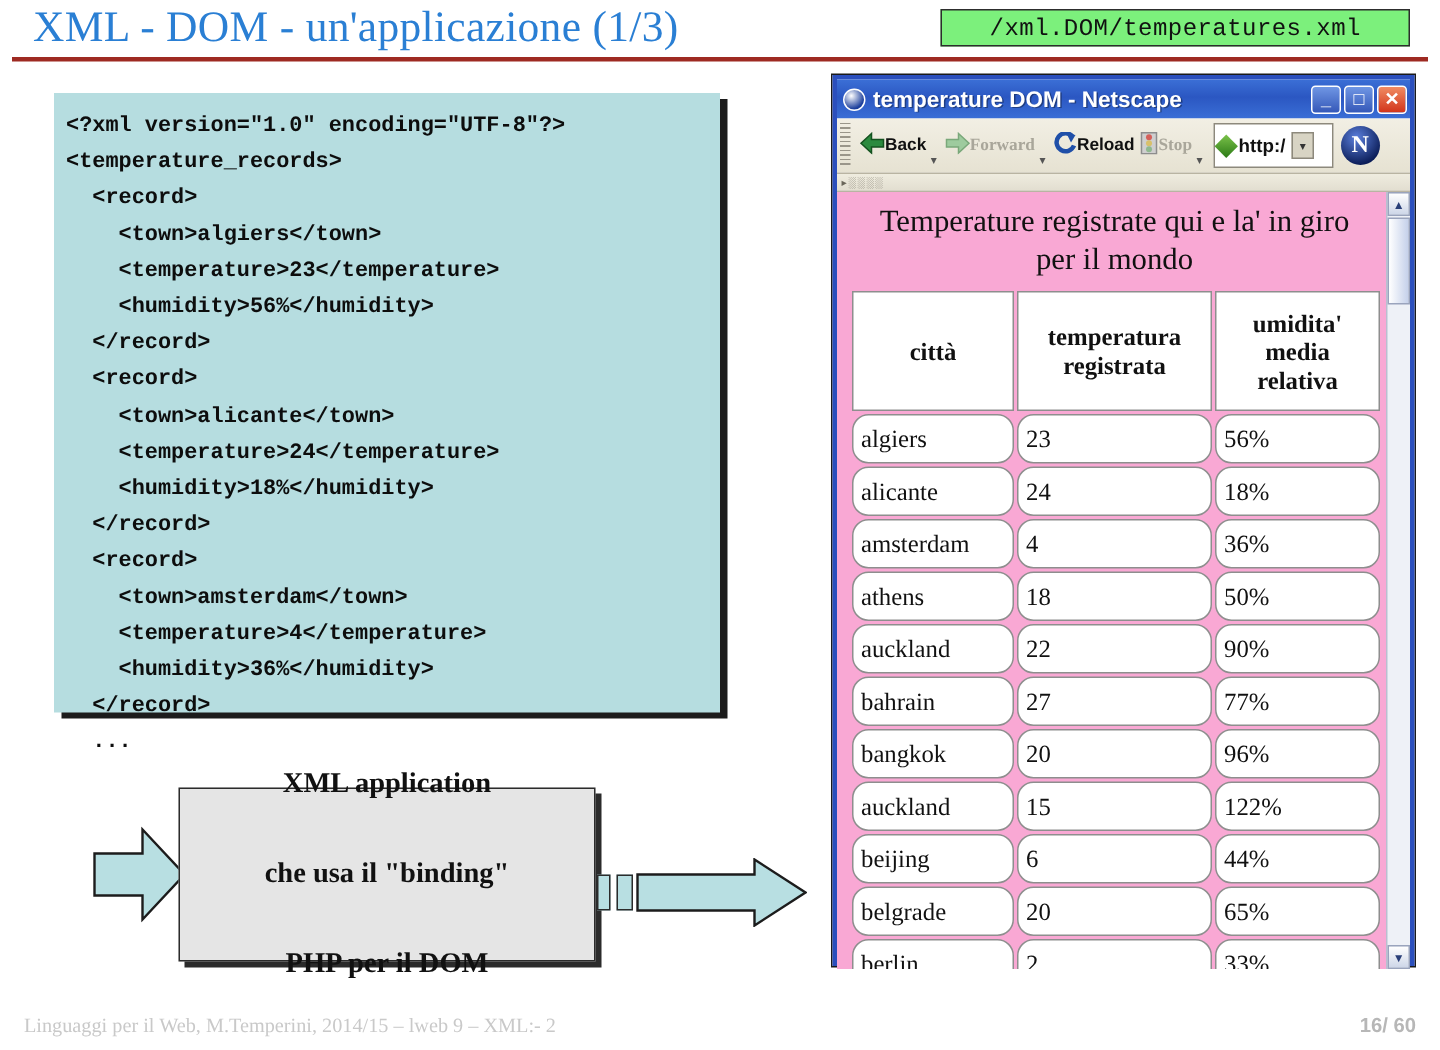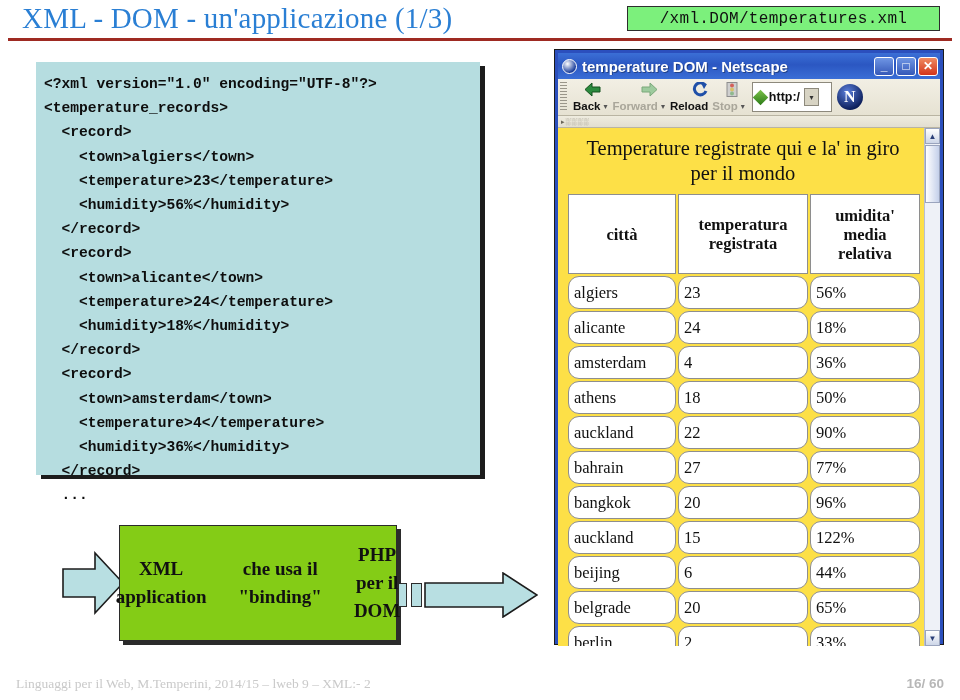--- a/index.html
+++ b/index.html
@@ -89,24 +89,25 @@
     width: 278px;
     height: 116px;
     background: #2b2b2b;
   }
   #app-box {
     position: absolute;
     left: 119px;
     top: 525px;
     width: 278px;
     height: 116px;
-    background: #84cc16;
+    background: #e5e5e5;
     border: 1px solid #2b2b2b;
     box-sizing: border-box;
     display: flex;
+    flex-direction: column;
     align-items: center;
     justify-content: center;
     gap: 32px;
   }
   #app-box div {
     font-family: "Liberation Serif", serif;
     font-weight: bold;
     font-size: 19px;
     line-height: 28px;
     color: #111;
@@ -205,35 +206,34 @@
     padding-left: 2px;
   }
   #toolbar-grip {
     width: 7px; height: 30px;
     background: repeating-linear-gradient(to bottom,#9a968a 0 1px,transparent 1px 3px);
     margin-right: 4px;
     flex: 0 0 auto;
   }
   .tb-btn {
     display: flex;
-    flex-direction: column;
-    align-items: flex-end;
+    align-items: center;
     justify-content: center;
     padding: 0 2px;
     flex: 0 0 auto;
   }
   .tb-glyph { font-size: 15px; line-height: 15px; }
   .tb-label {
     font-family: "Liberation Sans", sans-serif;
     font-weight: bold;
     font-size: 11.5px;
     color: #111;
     line-height: 12px;
   }
-  .tb-label.dim { color: #a9a69a; }
+  .tb-label.dim { color: #a9a69a; font-family: Liberation Serif, serif; }
   .tb-caret {
     font-size: 8px;
     color: #555;
     margin: 0 3px 0 1px;
     align-self: flex-end;
     padding-bottom: 4px;
     flex: 0 0 auto;
   }
   #url-box {
     margin-left: 4px;
@@ -293,21 +293,21 @@
   #personal-bar span {
     font-size: 7px;
     color: #6a665a;
     letter-spacing: 1px;
   }
 
   
   #browser-viewport {
     position: relative;
     height: 518px;
-    background: #fde047;
+    background: #f9a8d4;
     overflow: hidden;
   }
   #page-scroll {
     position: absolute;
     left: 0; top: 0; right: 16px; bottom: 0;
     overflow: hidden;
     padding: 6px 4px 0 8px;
     box-sizing: border-box;
   }
   #page-heading {

